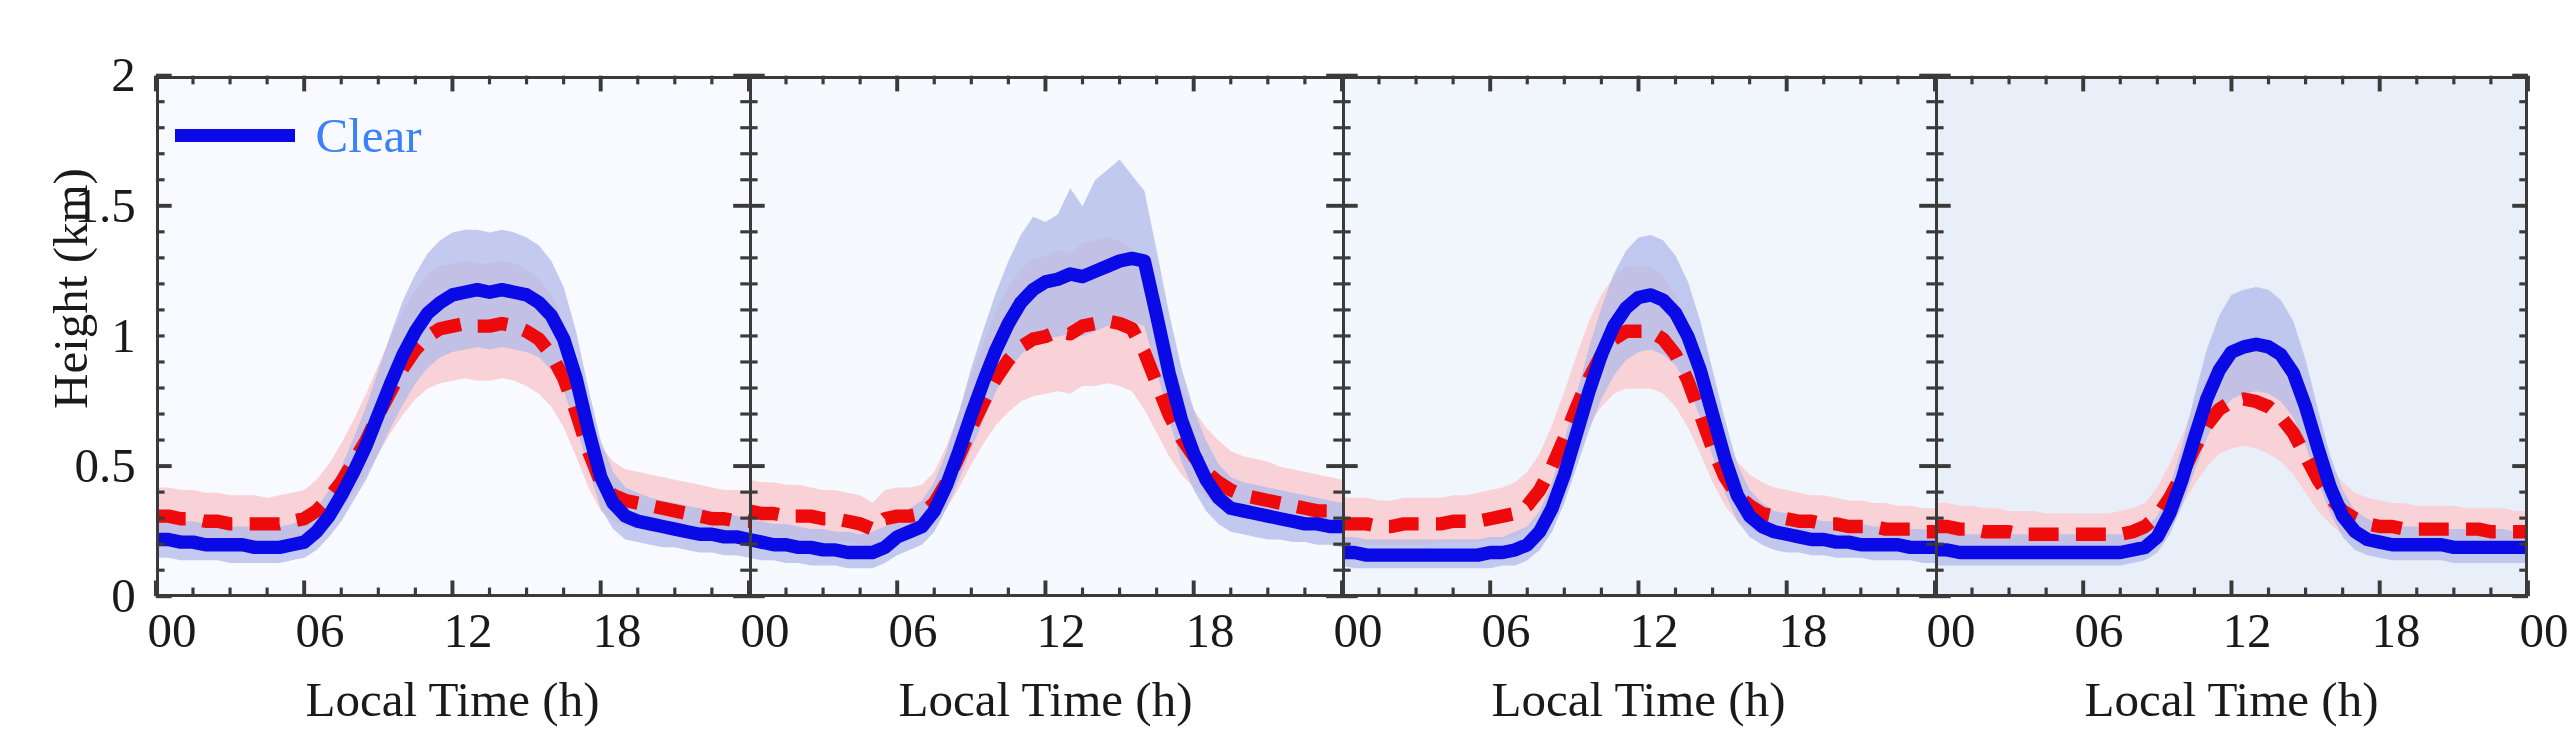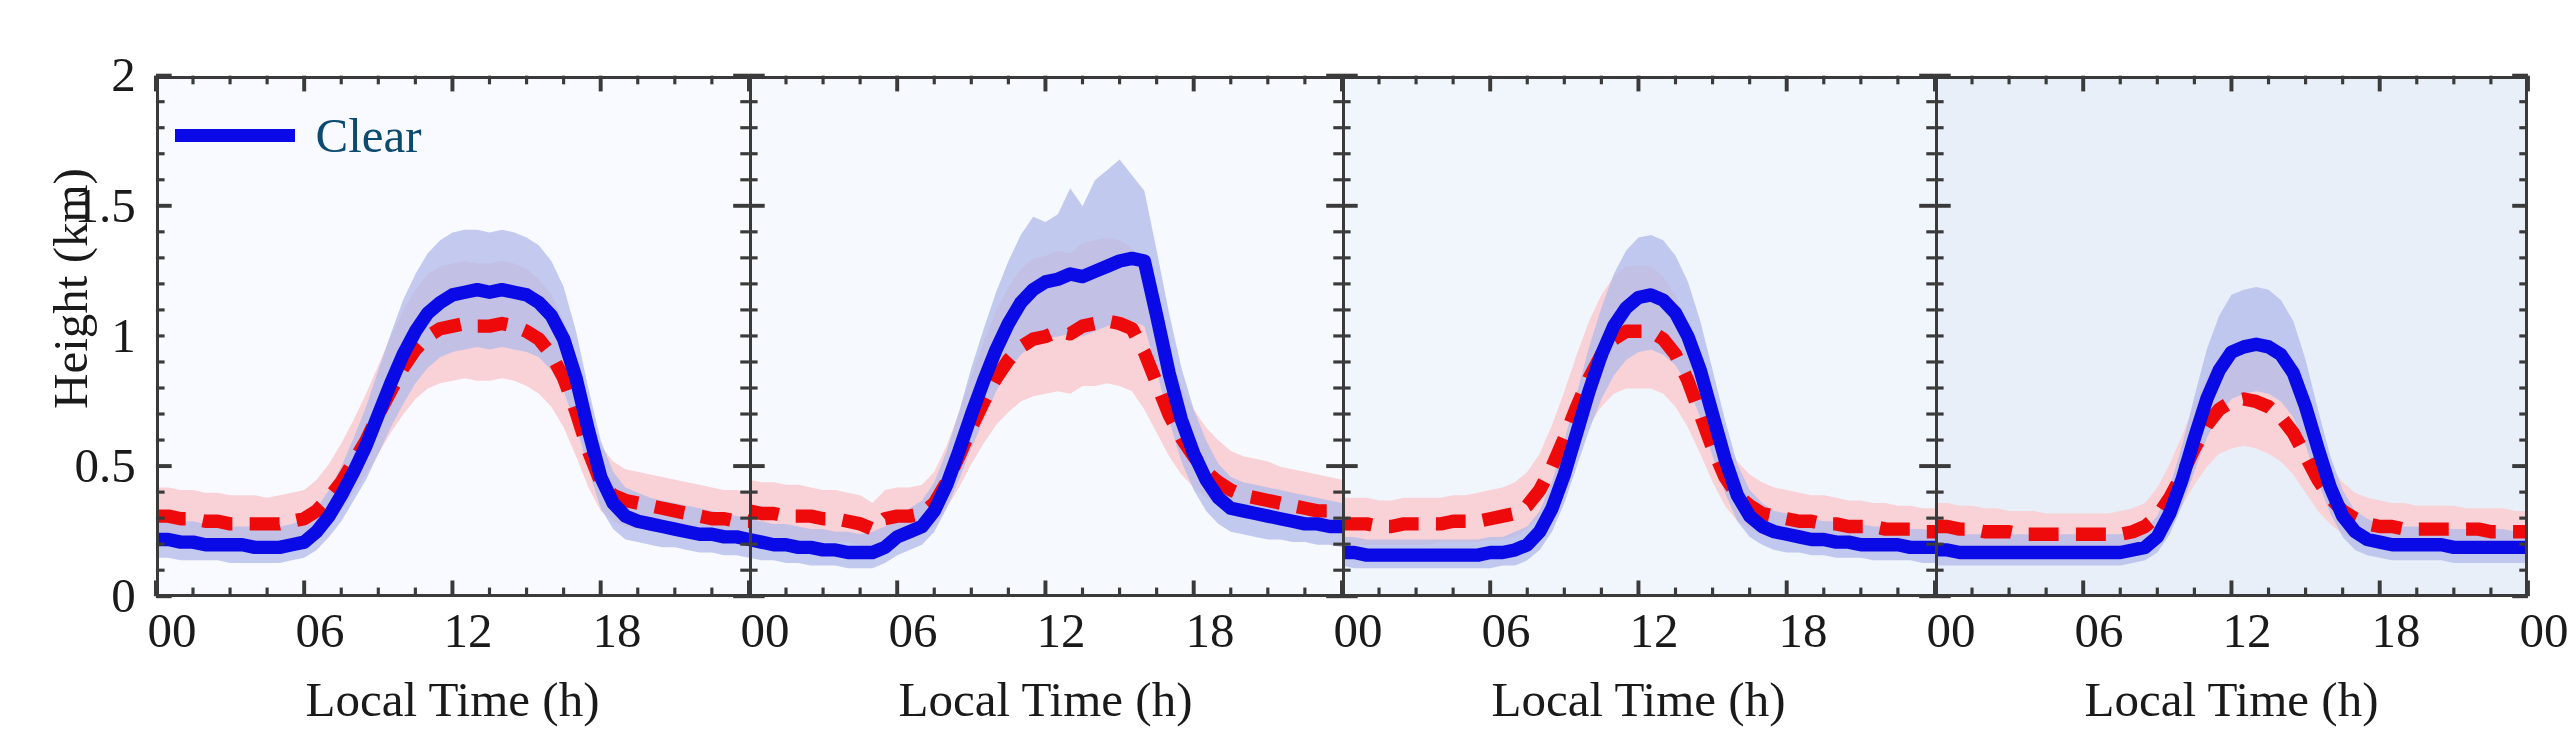--- a/index.html
+++ b/index.html
@@ -34,21 +34,21 @@
 
   .xticklabels{position:absolute;left:16px;top:606px;width:2576px;height:63px;}
   .xtl{position:absolute;font-size:49px;color:#1a1a1a;text-align:center;width:126px;margin-left:-63px;line-height:1;}
 
   .xaxis-titles{position:absolute;left:156px;top:671px;width:2372px;height:71px;display:flex;}
   .xaxis-title{flex:1 1 0;text-align:center;font-size:49px;color:#1a1a1a;white-space:nowrap;}
 
   .legend{position:absolute;left:175px;top:106px;width:339px;}
   .legend-row{display:flex;align-items:center;height:58px;}
   .legend-swatch{width:120px;height:0;border-top-width:13.4px;border-top-style:solid;margin-right:20.5px;}
-  .legend-label{font-size:49px;color:#0c4a6e;line-height:1;}
+  .legend-label{font-size:49px;color:#3b82f6;line-height:1;}
 
   .ticks-layer{position:absolute;left:0;top:0;width:2576px;height:753px;pointer-events:none;}
 </style>
 </head>
 <body>
 
 <div id="figure">
 
   <div class="ylabel">Height (km)</div>
 

